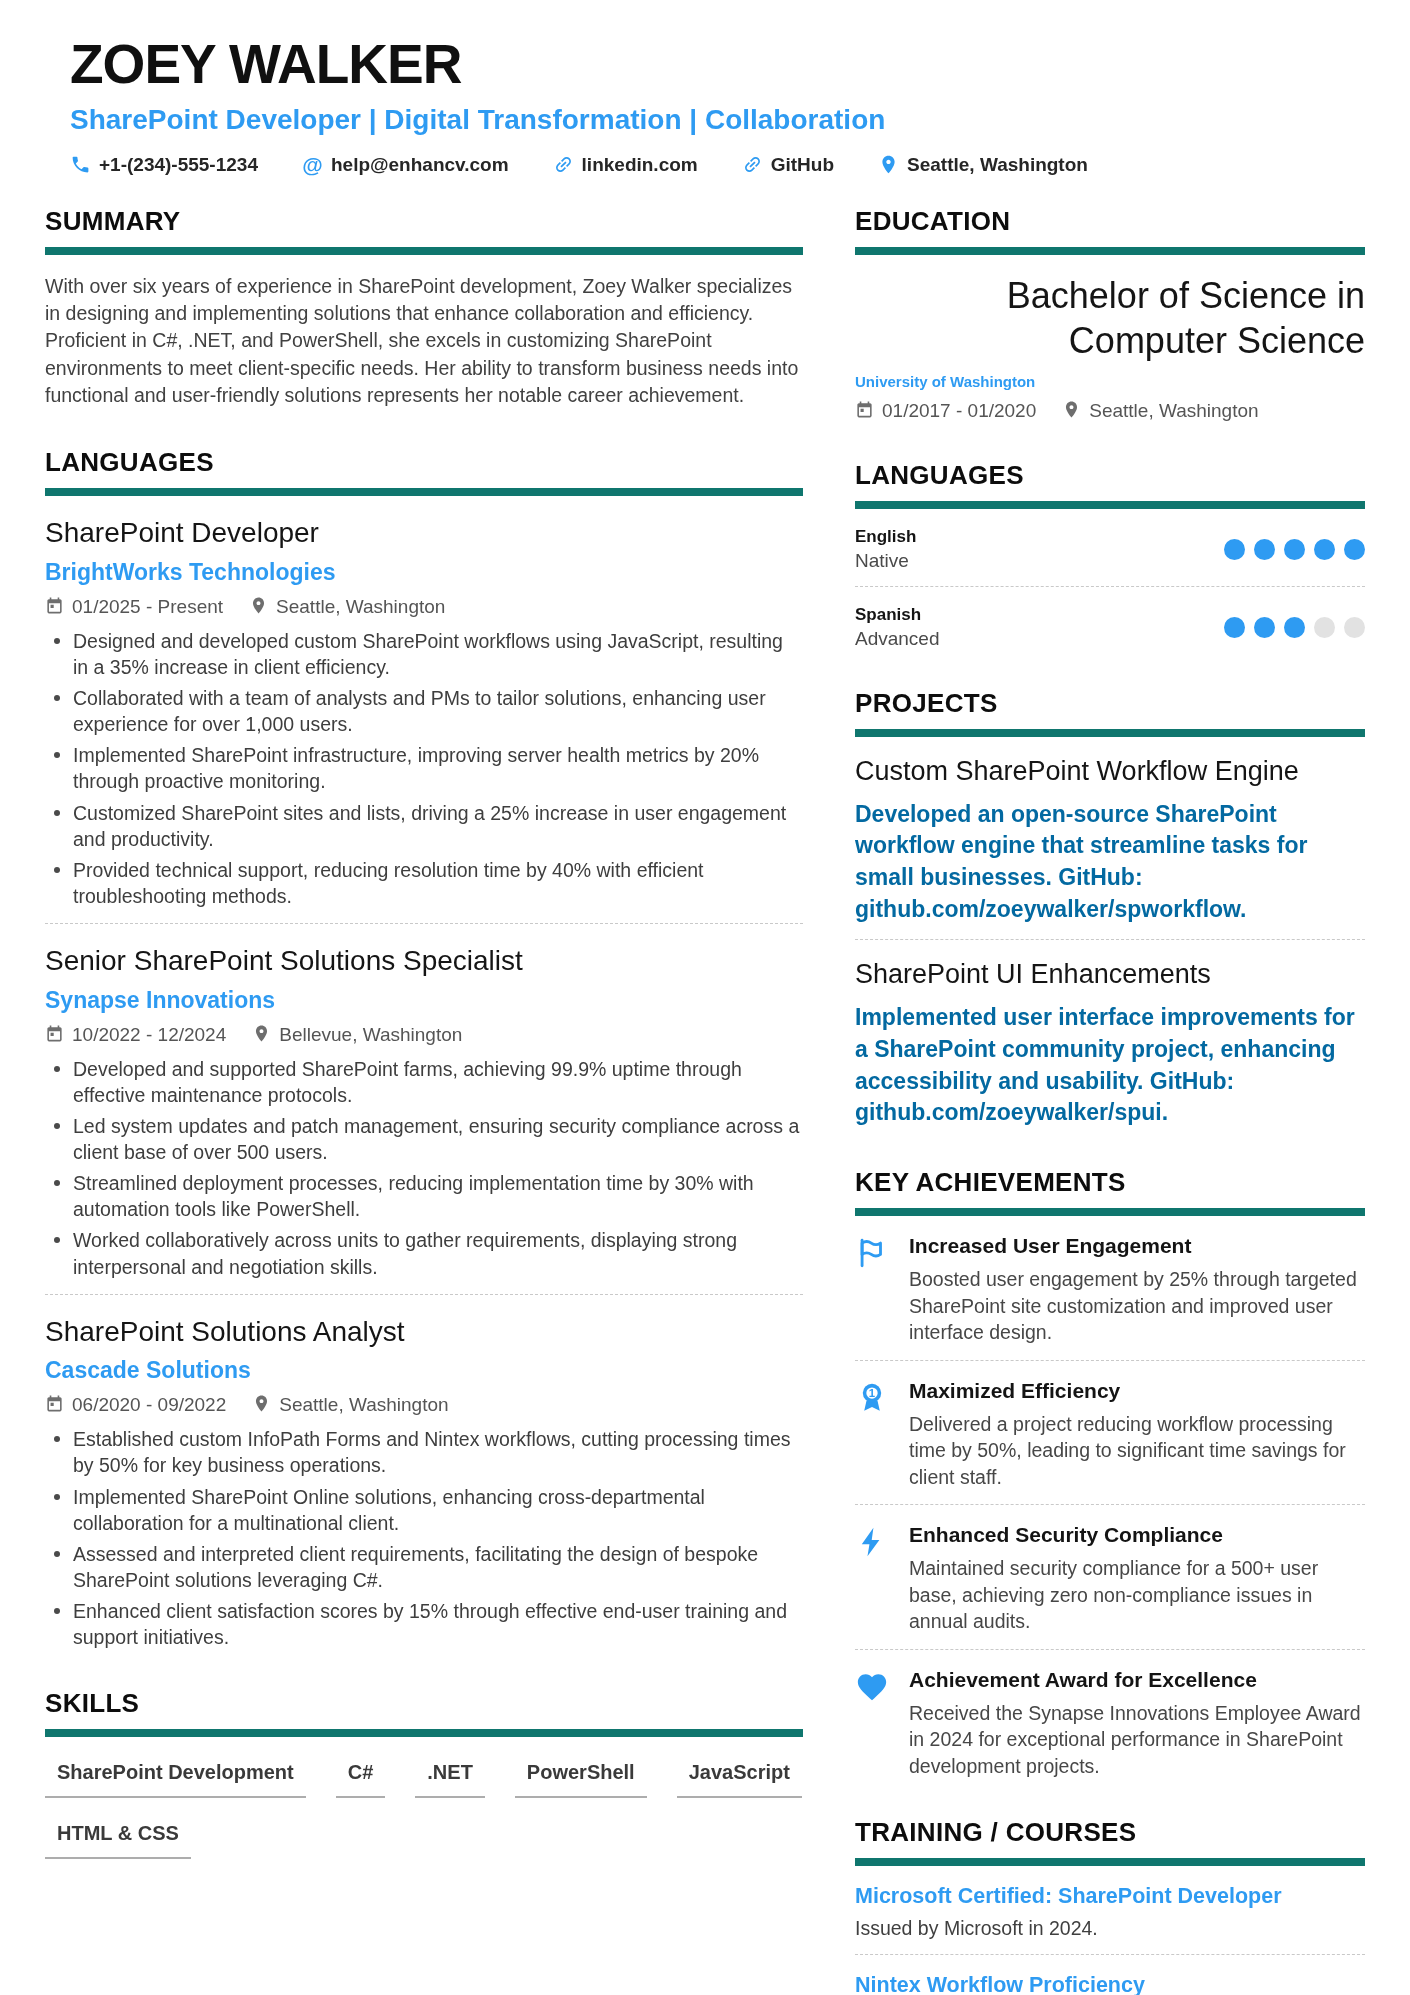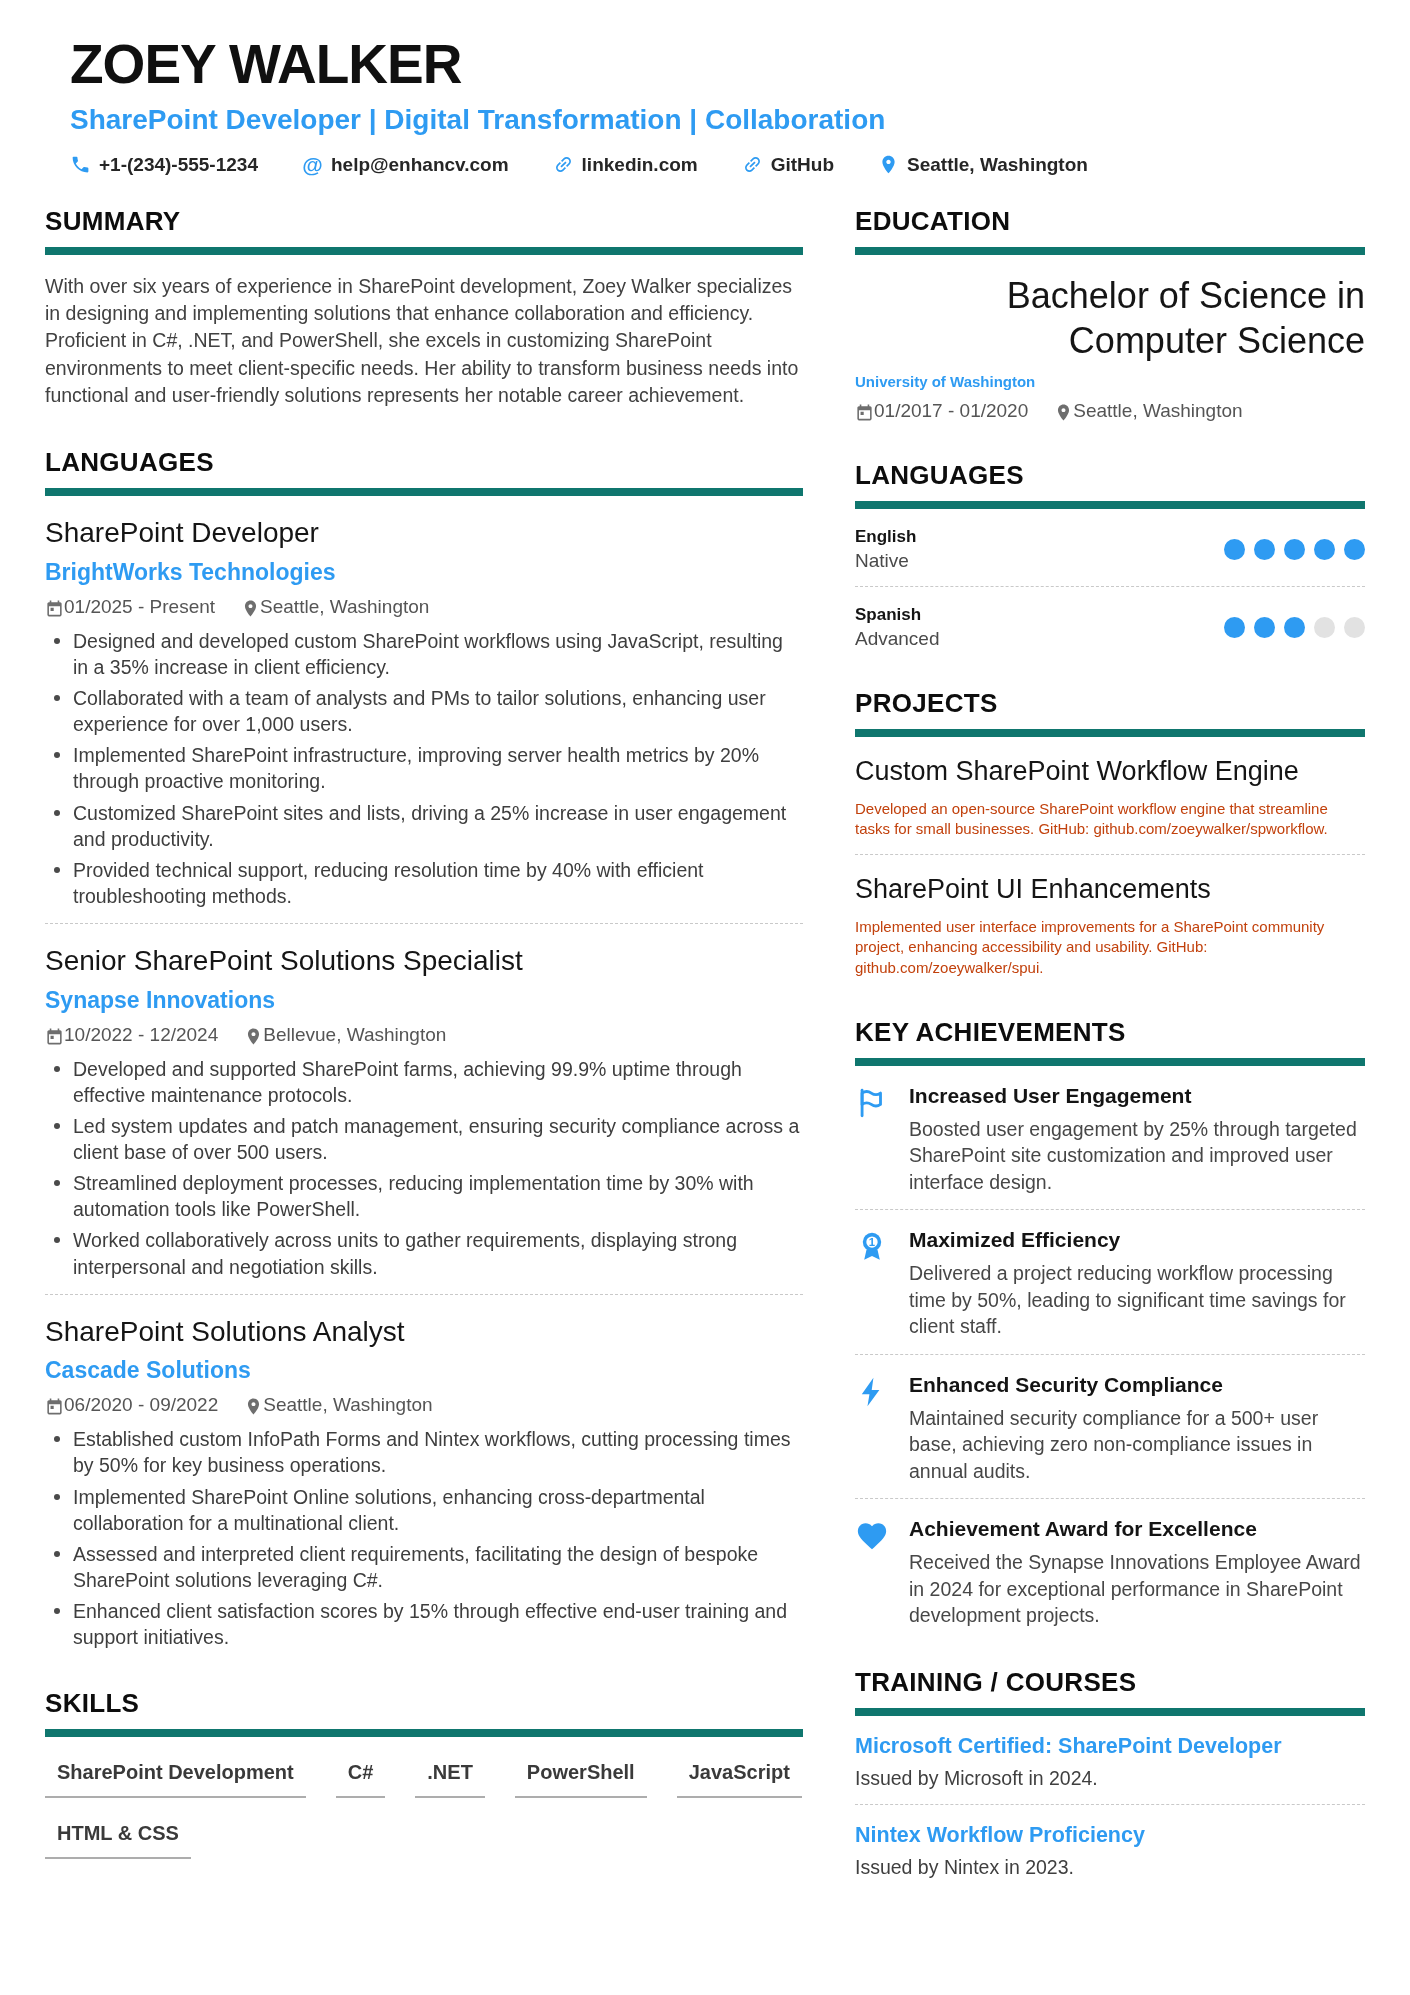--- a/index.html
+++ b/index.html
@@ -25,21 +25,21 @@
   .section { margin-bottom:38px; }
   .sec-title { font-size:26px; font-weight:800; letter-spacing:0.3px; color:#0d0d0d; border-bottom:8px solid #0f766e; padding-bottom:10px; margin-bottom:18px; }
 
   .body-text { font-size:19.5px; line-height:1.4; color:#414141; }
 
   
   .job { padding-top:2px; }
   .job-title { font-size:28px; font-weight:400; color:#151515; margin-bottom:9px; line-height:1.2; }
   .company { font-size:23px; font-weight:700; color:#2e9bf2; margin-bottom:10px; }
   .meta-row { display:flex; align-items:center; gap:26px; font-size:19px; color:#555; margin-bottom:10px; }
-  .meta-item { display:flex; align-items:flex-end; gap:0; }
+  .meta-item { display:flex; align-items:flex-start; gap:8px; }
   .micon svg { width:19px; height:19px; display:block; }
   ul.bullets { list-style:none; }
   ul.bullets li { position:relative; padding-left:28px; font-size:19.5px; line-height:1.34; color:#3e3e3e; margin-bottom:5px; }
   ul.bullets li::before { content:""; position:absolute; left:9px; top:10px; width:6px; height:6px; border-radius:50%; background:#4a4a4a; }
   .dashed { border-bottom:1px dashed #c9c9c9; margin:14px 0 18px 0; }
 
   
   .skills-wrap { display:flex; flex-wrap:wrap; column-gap:30px; row-gap:24px; padding-top:6px; }
   .skill { font-size:20px; font-weight:700; color:#3a3a3a; padding:0 12px 12px 12px; border-bottom:2px solid #adadad; }
 
@@ -50,21 +50,21 @@
   
   .lang-row { display:flex; justify-content:space-between; align-items:center; }
   .lang-name { font-size:17px; font-weight:700; color:#141414; margin-bottom:3px; }
   .lang-level { font-size:19px; color:#4a4a4a; }
   .dots { display:flex; }
   .dot { width:21px; height:21px; border-radius:50%; background:#e2e2e2; margin-left:9px; }
   .dot.filled { background:#2e9bf2; }
 
   
   .proj-name { font-size:27px; font-weight:400; color:#151515; line-height:1.25; margin-bottom:10px; }
-  .proj-desc { font-size:15px; line-height:1.38; color:#c2410c; }
+  .proj-desc { font-size:23px; line-height:1.38; color:#0369a1;font-weight:bold; }
 
   
   .ach { display:flex; gap:18px; align-items:flex-start; }
   .ach-icon { width:36px; flex:0 0 36px; padding-top:2px; }
   .ach-icon svg { width:34px; height:34px; display:block; }
   .ach-title { font-size:21px; font-weight:700; color:#141414; margin-bottom:8px; }
   .ach-desc { font-size:19.5px; line-height:1.36; color:#474747; }
 
   
   .course-name { font-size:21.5px; font-weight:700; color:#2e9bf2; margin-bottom:8px; }

